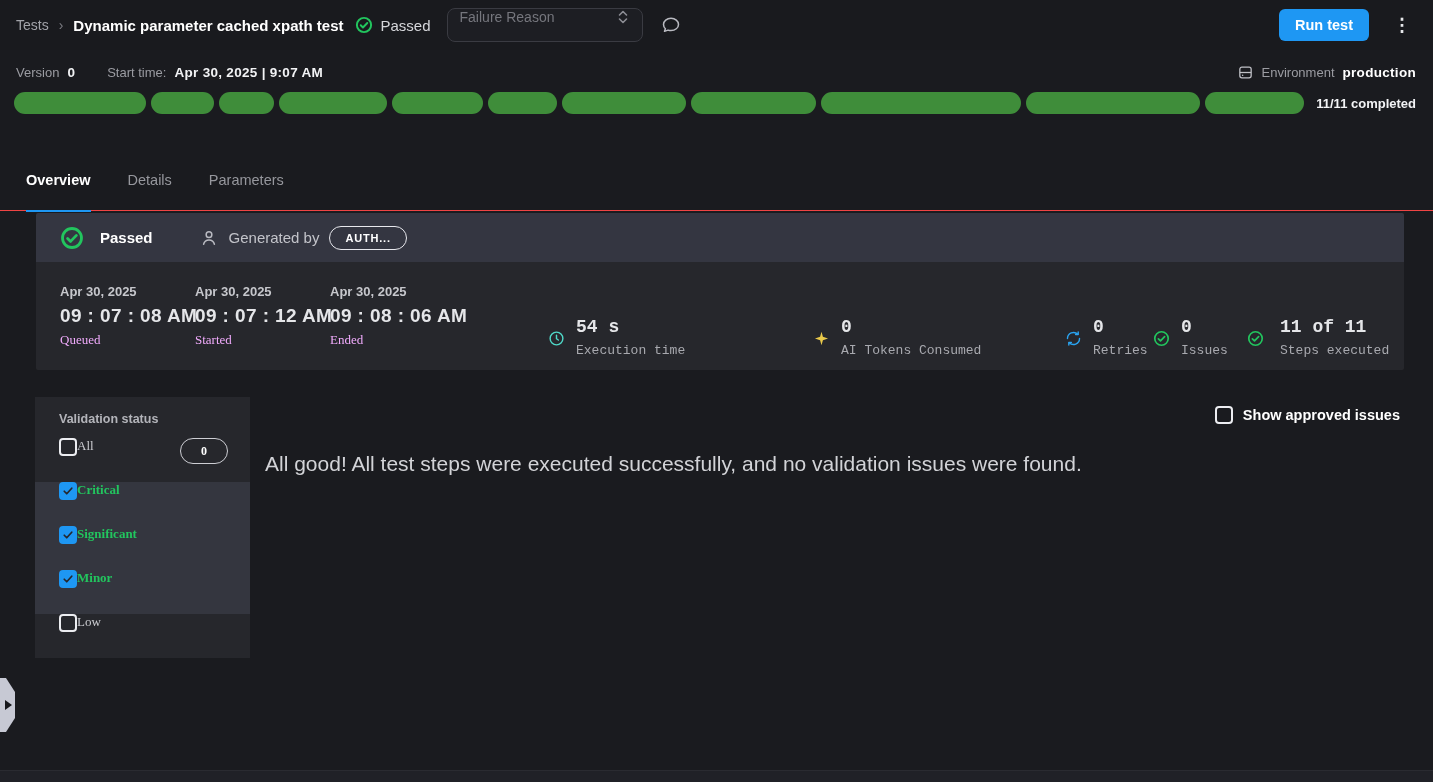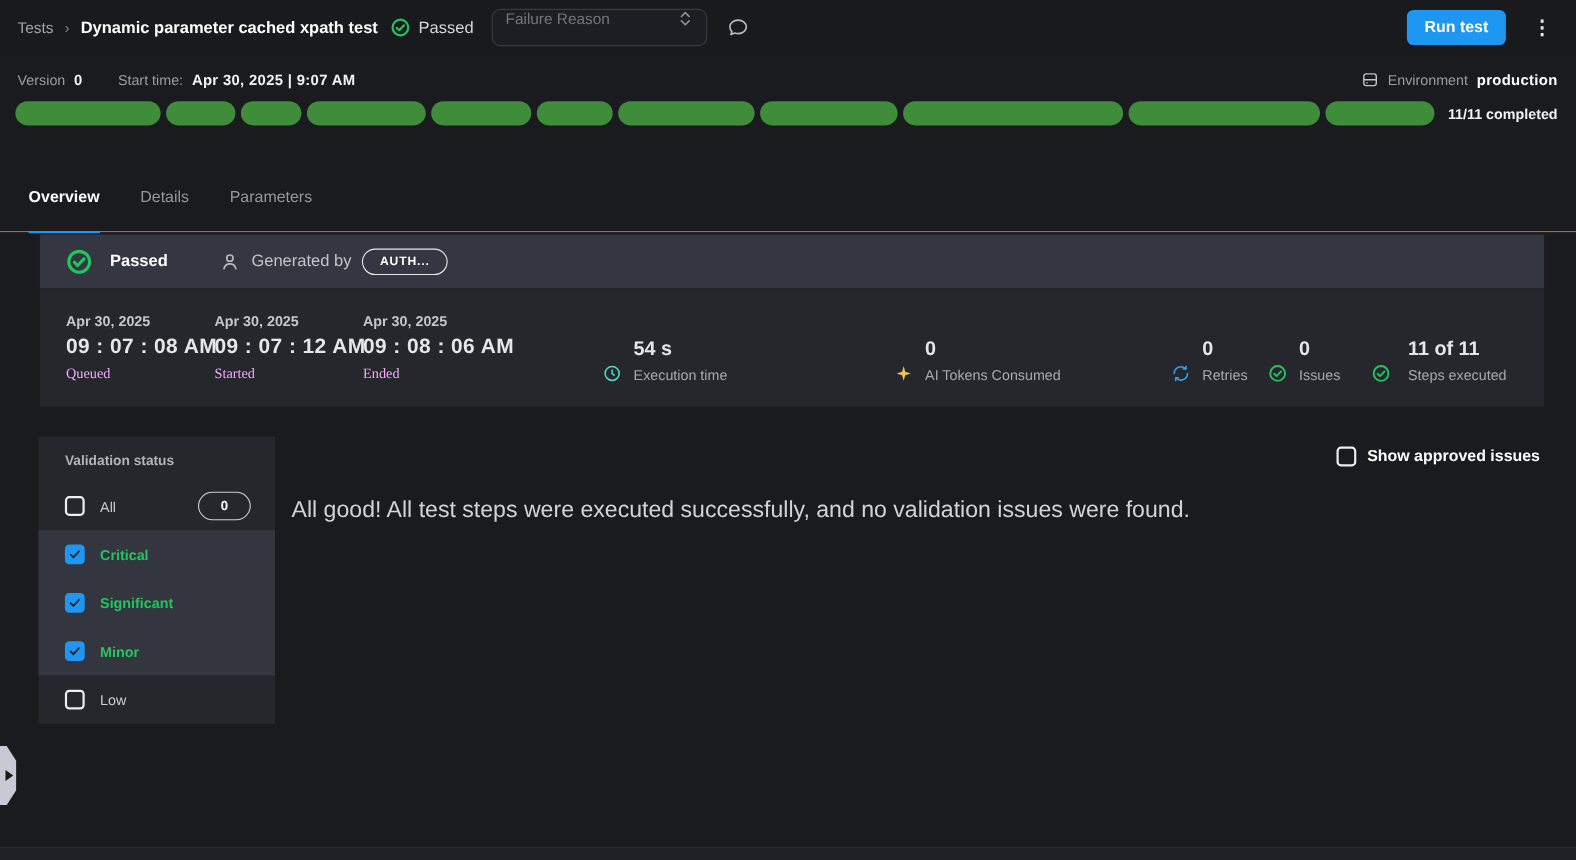--- a/index.html
+++ b/index.html
@@ -85,33 +85,33 @@
   .genby-label { color:#c3c4ca; font-size:15px; }
   .auth-pill {
     border:1px solid #e7e8ed; border-radius:999px; padding:5px 15px;
     color:#ffffff; font-size:11px; font-weight:700; letter-spacing:.8px; cursor:pointer;
   }
   .card-body { position:relative; height:108px; background:#26272c; }
   .time-block { position:absolute; top:22px; width:135px; }
   .tb-date { color:#c6c7cc; font-size:13px; font-weight:600; line-height:16px; }
   .tb-time { color:#e5e6e9; font-size:19px; font-weight:700; letter-spacing:.4px; line-height:20px; margin-top:6px; white-space:nowrap; }
   .tb-label { color:#f0abfc; font-size:13px; line-height:14px; margin-top:7px;font-family:Liberation Serif, serif; }
-  .metric { position:absolute; top:46px; display:flex; gap:11px; align-items:flex-end; }
+  .metric { position:absolute; top:56px; display:flex; gap:11px; align-items:center;font-family:Liberation Mono, monospace; }
   .metric .m-icon { margin-top:1px; }
   .m-value { color:#e5e6e9; font-size:18px; font-weight:700; line-height:19px; white-space:nowrap; }
   .m-label { color:#a8a9af; font-size:13px; line-height:14px; margin-top:7px; white-space:nowrap; }
 
   
   .filter-panel {
     position:absolute; top:397px; left:35px; width:215px; height:261px;
     background:#26272c;
   }
   .filter-title { color:#b3b4ba; font-size:12.5px; font-weight:700; padding:15px 0 0 24px; }
   .filter-row {
-    height:44px; display:flex; align-items:center; padding-left:24px; gap:14px; cursor:pointer;
+    height:44px; display:flex; padding-left:24px; cursor:pointer;font-family:Liberation Serif, serif;
   }
   .filter-row.first { margin-top:12px; }
   .option-group { background:#34363f; }
   .filter-label { color:#cbccd1; font-size:13px; }
   .option-group .filter-label { font-weight:700; color:#22c55e; }
   .count-pill {
     margin-left:auto; margin-right:22px; min-width:48px; height:26px;
     border:1px solid #cdced4; border-radius:999px;
     display:flex; align-items:center; justify-content:center;
     color:#ffffff; font-size:12px; font-weight:700; cursor:pointer;

